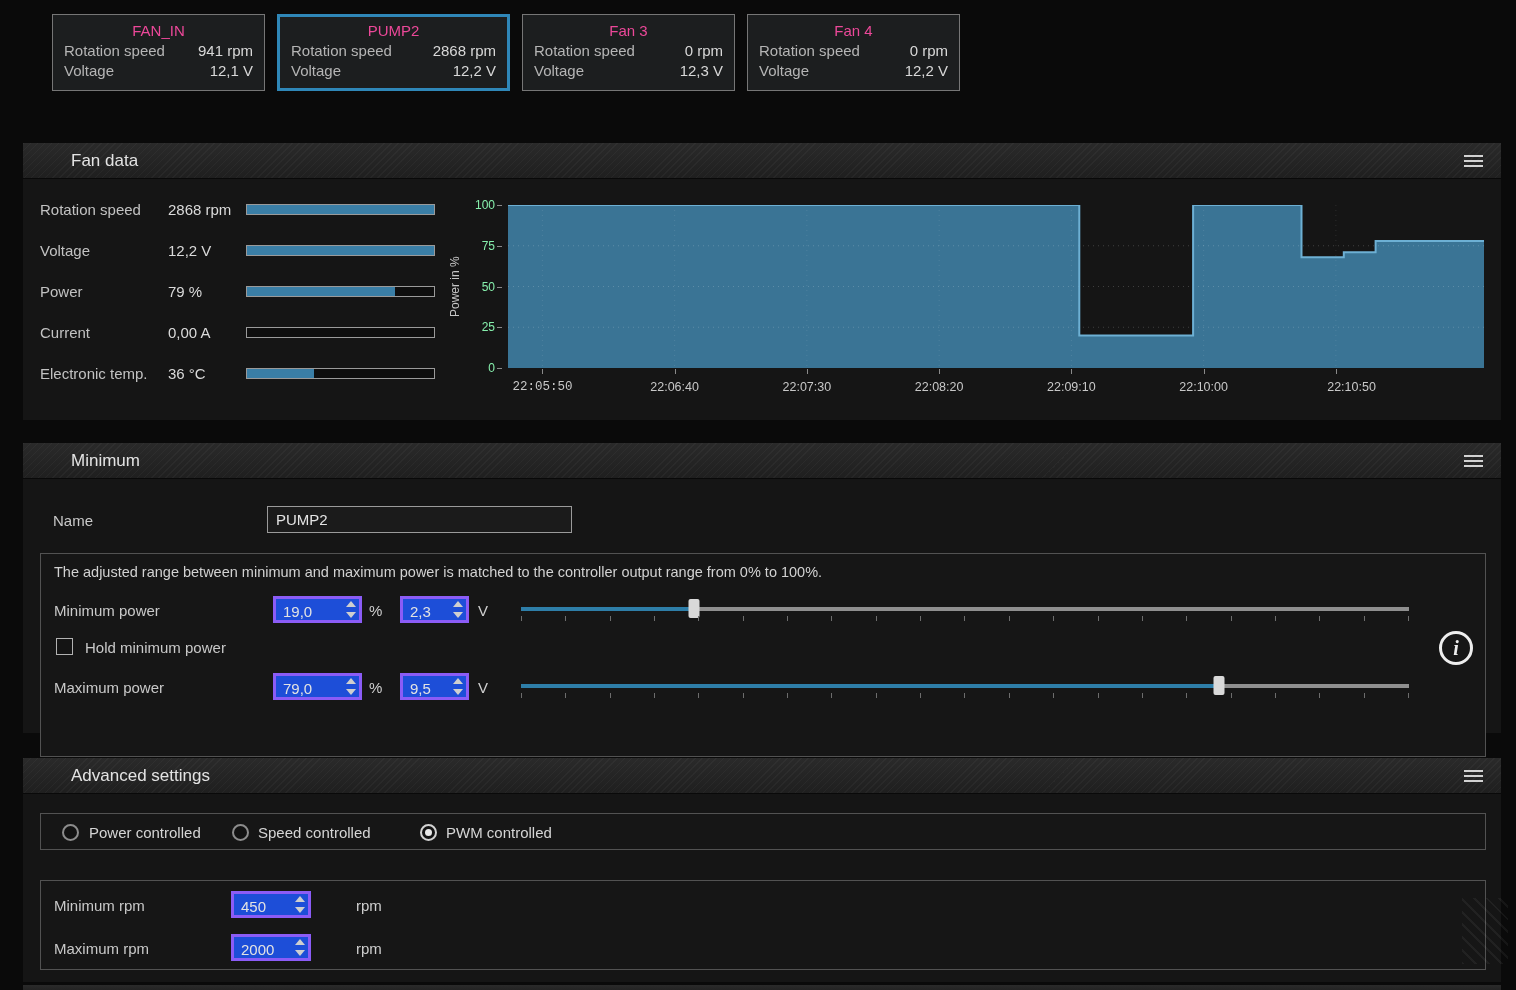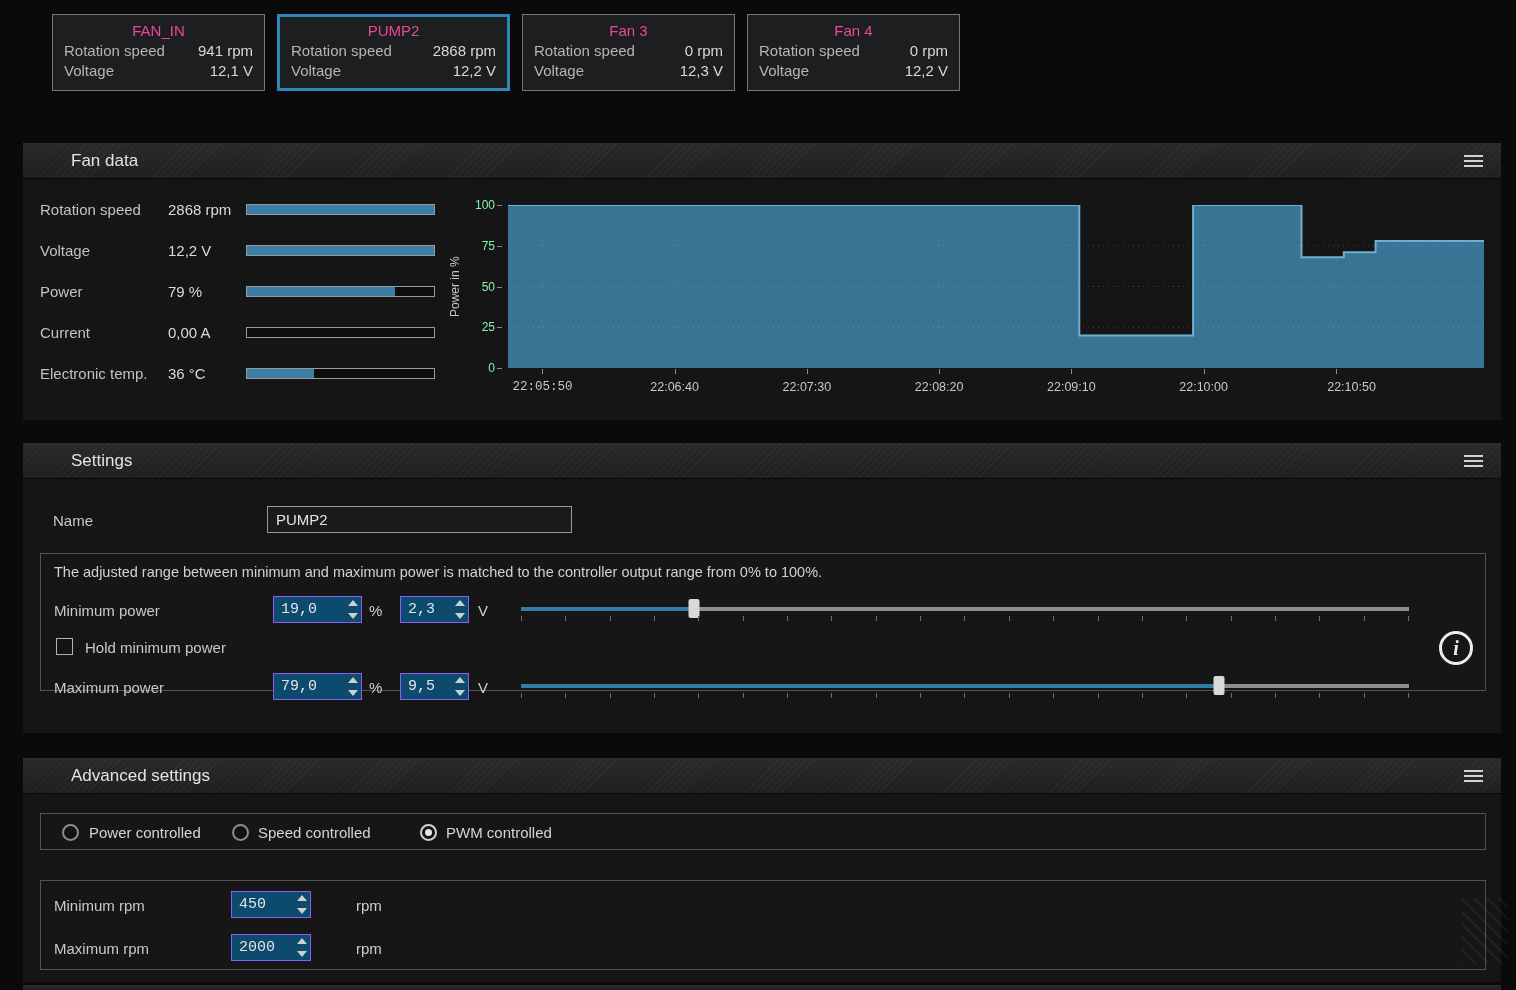--- a/index.html
+++ b/index.html
@@ -62,21 +62,21 @@
 
   
   .field-label { position:absolute; font-size:15px; color:#c9c9c9; }
   .text-input {
     position:absolute; height:27px; background:#1b1b1b; border:1px solid #9a9a9a;
     color:#e4e4e4; font-size:15px; font-family:"Liberation Sans",sans-serif; padding:0 8px; outline:none;
   }
   .sub-box { position:absolute; border:1px solid #525252; background:#161616; }
   .note-text { position:absolute; left:13px; top:10px; font-size:14.5px; color:#d2d2d2; }
 
-  .spinner { position:absolute; height:27px; background:#0c4a6e; border:1px solid #8b5cf6; display:flex;font-family:Liberation Mono, monospace; }
+  .spinner { position:absolute; height:27px; background:#1d4ed8; border:3px solid #8b5cf6; display:flex; }
   .spin-val { flex:1; font-size:15px; color:#e3e3e3; padding:4px 0 0 7px; }
   .spin-arrows { width:16px; display:flex; flex-direction:column; }
   .spin-up, .spin-down { flex:1; display:flex; align-items:center; justify-content:center; cursor:pointer; }
   .tri-up { width:0; height:0; border-left:5px solid transparent; border-right:5px solid transparent; border-bottom:6px solid #cfcfcf; }
   .tri-down { width:0; height:0; border-left:5px solid transparent; border-right:5px solid transparent; border-top:6px solid #cfcfcf; }
   .unit-label { position:absolute; font-size:15px; color:#cfcfcf; }
 
   .slider { position:absolute; width:888px; height:30px; }
   .slider-track { position:absolute; left:0; top:11px; width:100%; height:4px; background:#8f8f8f; }
   .slider-fill { height:100%; background:#2e7ea8; }
@@ -244,32 +244,32 @@
         <div class="x-tick" style="left: 258.883px;">22:07:30</div>
         <div class="x-tick" style="left: 391.133px;">22:08:20</div>
         <div class="x-tick" style="left: 523.382px;">22:09:10</div>
         <div class="x-tick" style="left: 655.631px;">22:10:00</div>
         <div class="x-tick" style="left: 787.881px; text-align: right;">22:10:50</div>
       </div>
   </div>
 
   <div class="panel" style="top:443px;height:290px;">
     <div class="panel-header">
-      <span class="panel-title">Settings</span>
+      <span class="panel-title">Minimum</span>
       <div class="hamburger">
           <span></span>
           <span></span>
           <span></span>
         </div>
     </div>
 
     <div class="field-label" style="left:30px;top:69px;">Name</div>
     <input class="text-input" style="left: 244px; top: 63px; width: 305px;" value="PUMP2">
 
-    <div class="sub-box" style="left:17px;top:110px;width:1446px;height:138px;">
+    <div class="sub-box" style="left:17px;top:110px;width:1446px;height:204px;">
       <div class="note-text">The adjusted range between minimum and maximum power is matched to the controller output range from 0% to 100%.</div>
 
       <div class="field-label" style="left:13px;top:48px;">Minimum power</div>
       <div class="spinner" style="left:232px;top:42px;width:89px;">
         <div class="spin-val">19,0</div>
         <div class="spin-arrows">
           <div class="spin-up">
               <span class="tri-up"></span>
             </div>
           <div class="spin-down">

